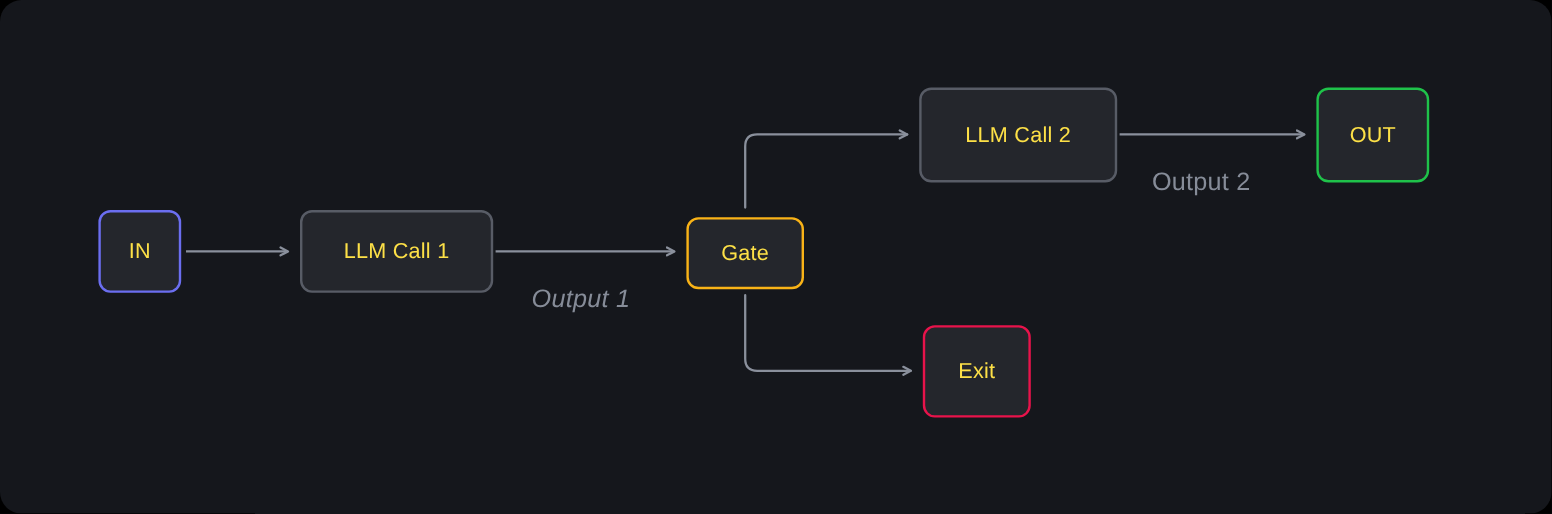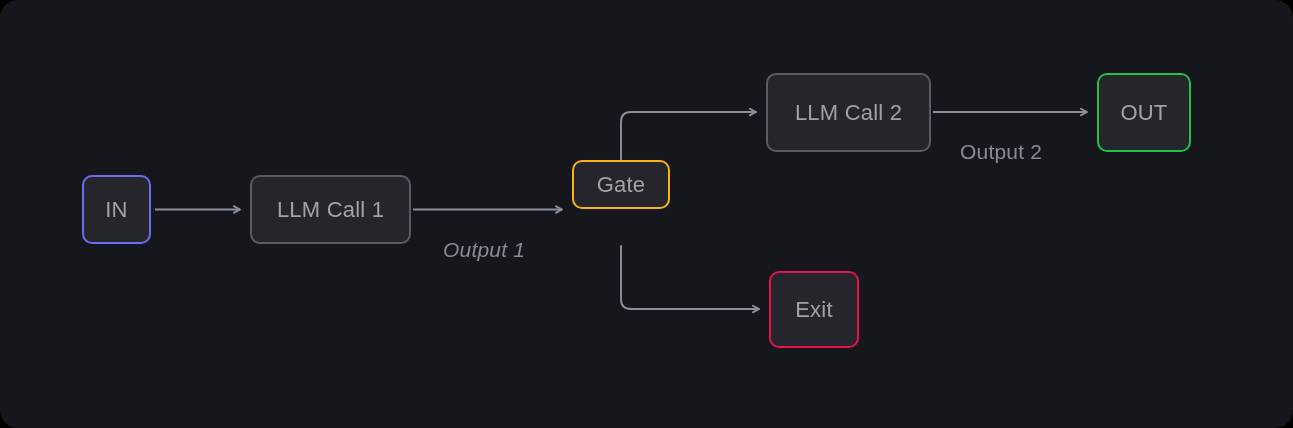--- a/index.html
+++ b/index.html
@@ -34,37 +34,37 @@
     box-sizing: border-box;
     background: #24262c;
     border-radius: 10px;
     border-style: solid;
     border-width: 2.5px;
     display: flex;
     align-items: center;
     justify-content: center;
   }
   .node-label {
-    color: #a3a3a3;
-    font-size: 22px;
+    color: #fde047;
+    font-size: 18px;
     font-weight: 400;
     letter-spacing: 0.2px;
     white-space: nowrap;
   }
   .edge-label {
     position: absolute;
     color: #868c98;
     font-size: 21px;
     font-weight: 400;
     white-space: nowrap;
     letter-spacing: 0.2px;
   }
   #node-in       { left: 82px;   top: 175px; width: 69px;  height: 69px;  border-color: #6b6ef0; }
   #node-llm1     { left: 250px;  top: 175px; width: 161px; height: 69px;  border-color: #585c66; text-align: center; }
-  #node-gate     { left: 572px;  top: 160px; width: 98px;  height: 49px;  border-color: #f9b317; }
+  #node-gate     { left: 572px;  top: 181px; width: 98px;  height: 60px;  border-color: #f9b317; }
   #node-llm2     { left: 766px;  top: 73px;  width: 165px; height: 79px;  border-color: #585c66; }
   #node-exit     { left: 769px;  top: 271px; width: 90px;  height: 77px;  border-color: #e8134b; }
   #node-out      { left: 1097px; top: 73px;  width: 94px;  height: 79px;  border-color: #1fc24a; }
   #label-output1 { left: 443px;  top: 238px; font-style: italic; }
   #label-output2 { left: 960px;  top: 140px; }
 </style>
 </head>
 <body>
 
 <div id="canvas">

